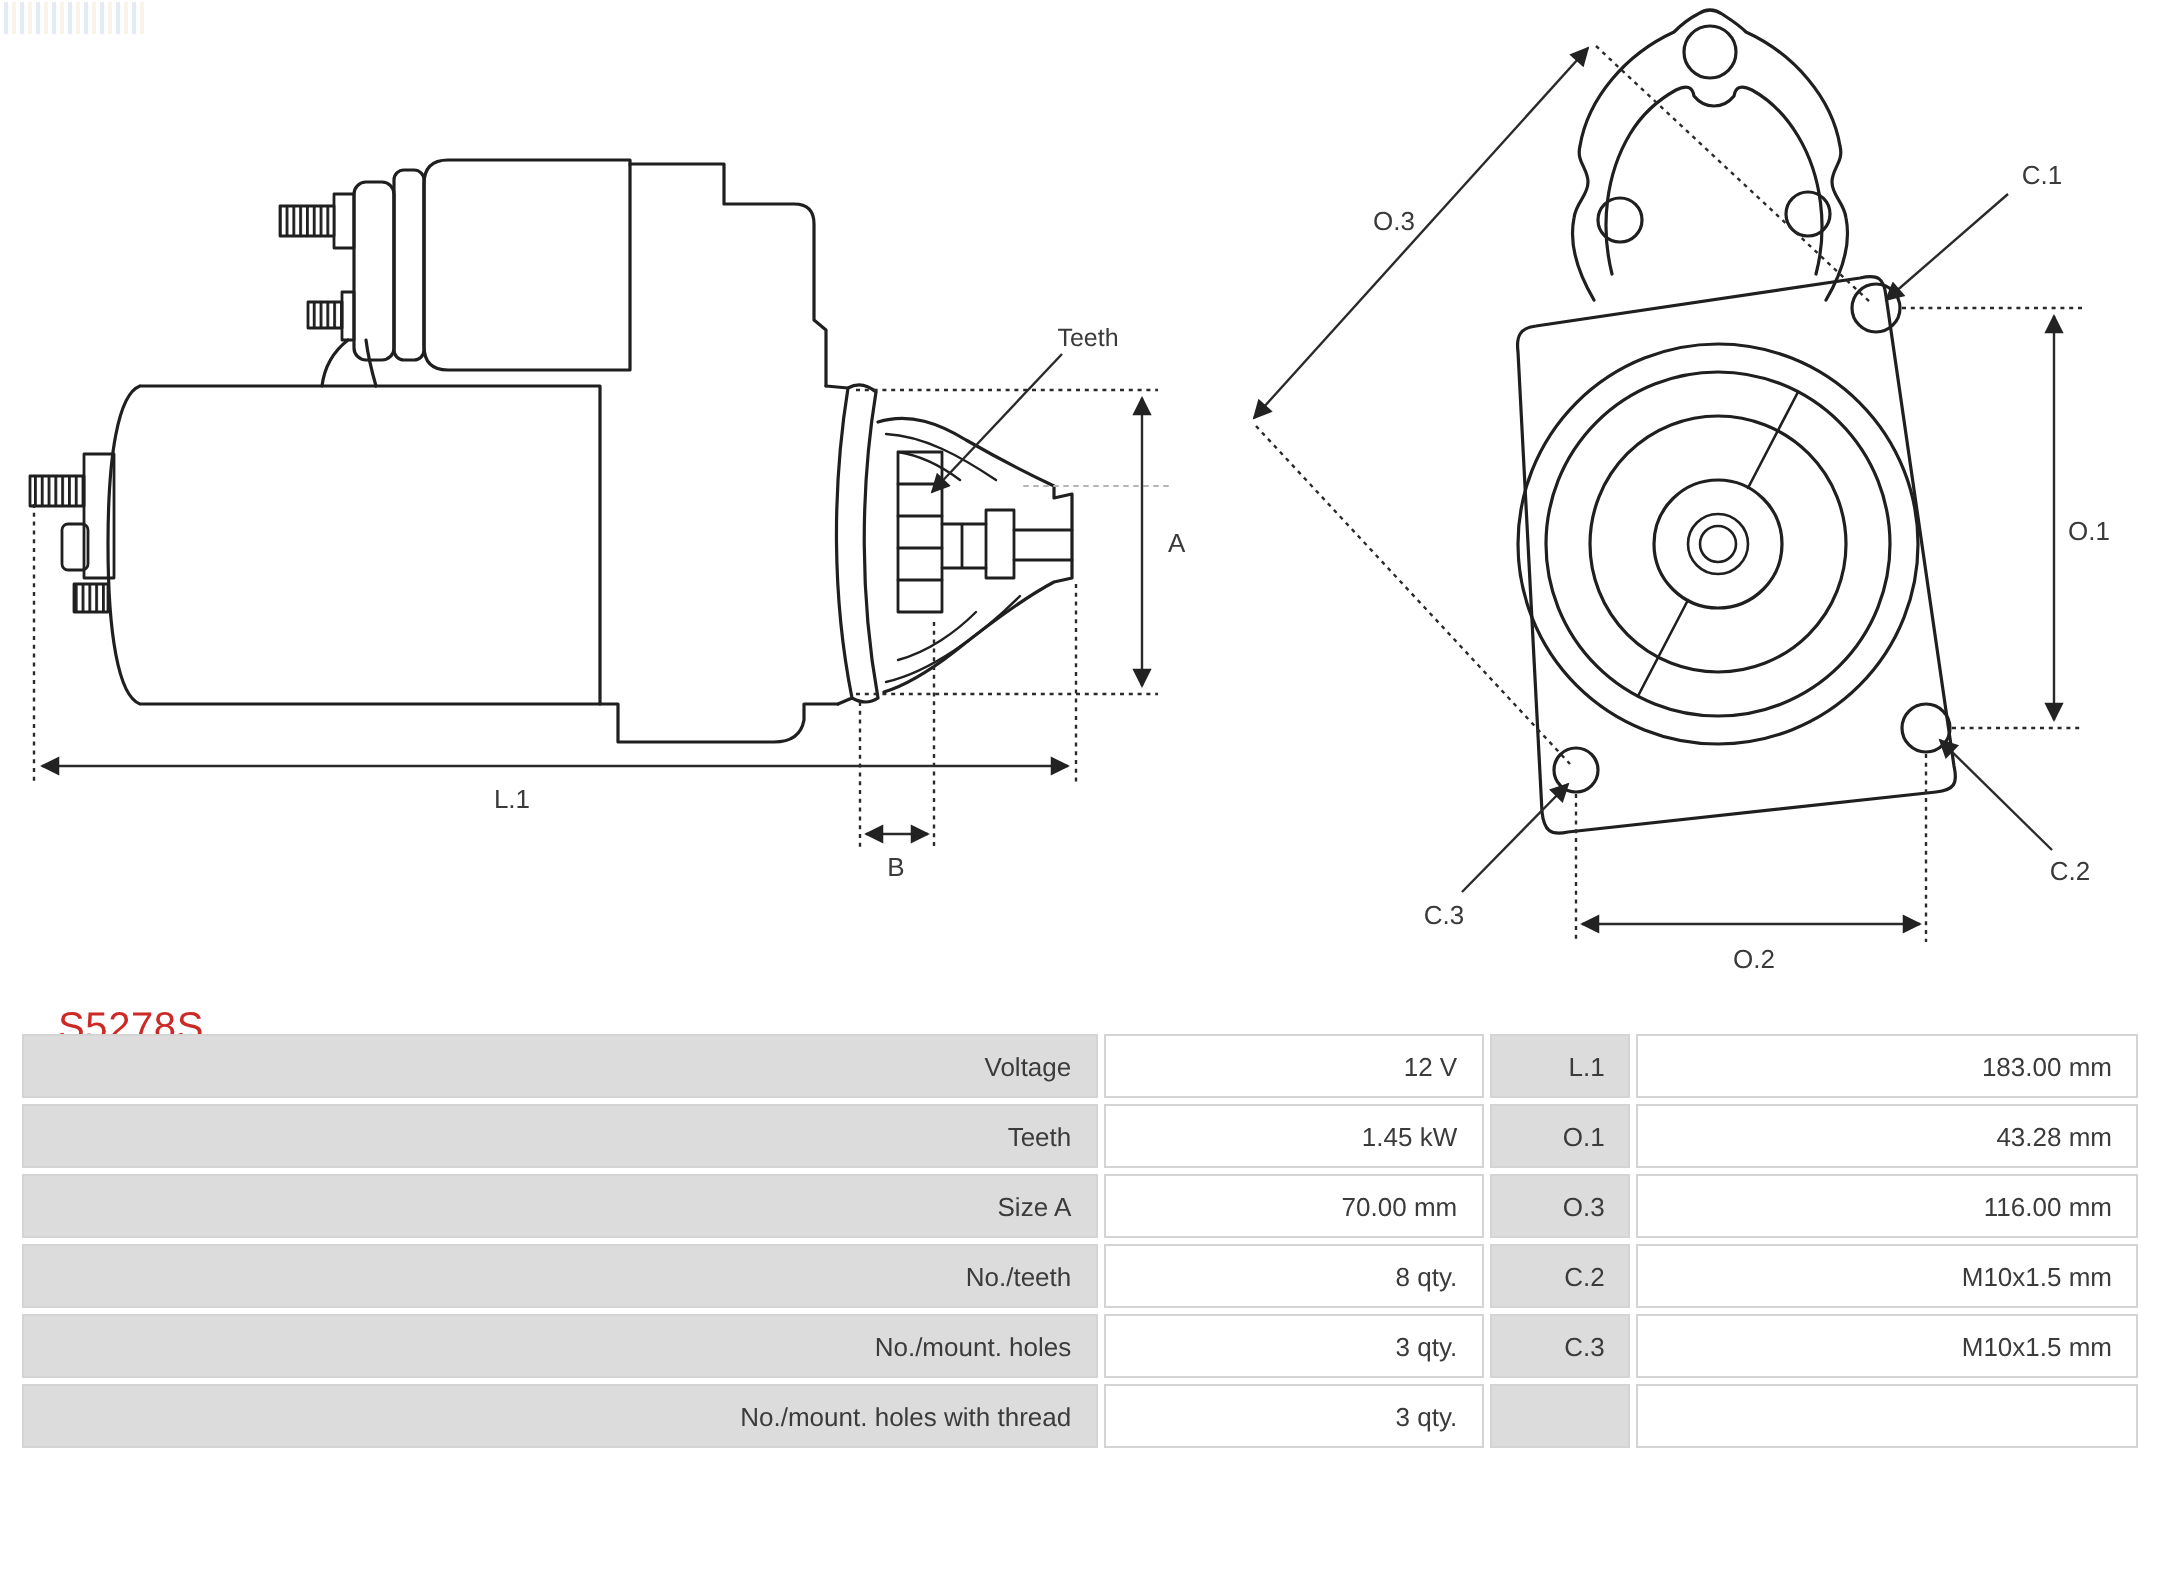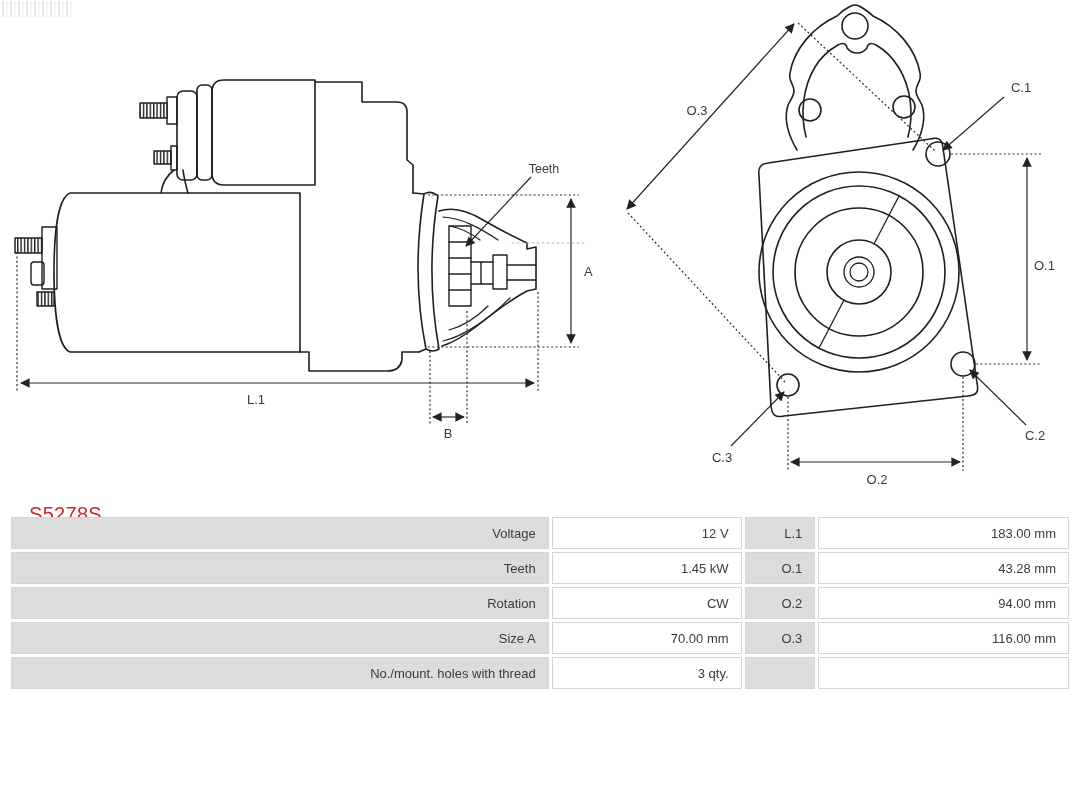--- a/index.html
+++ b/index.html
@@ -179,31 +179,37 @@
       <td class="lab">L.1</td>
       <td class="val">183.00 mm</td>
     </tr>
     <tr>
       <td class="lab">Teeth</td>
       <td class="val">1.45 kW</td>
       <td class="lab">O.1</td>
       <td class="val">43.28 mm</td>
     </tr>
     <tr>
-      <td class="lab">Rotation</td>
-      <td class="val">CW</td>
-      <td class="lab">O.2</td>
-      <td class="val">94.00 mm</td>
-    </tr>
-    <tr>
       <td class="lab">Size A</td>
       <td class="val">70.00 mm</td>
       <td class="lab">O.3</td>
       <td class="val">116.00 mm</td>
     </tr>
     <tr>
+      <td class="lab">No./teeth</td>
+      <td class="val">8 qty.</td>
+      <td class="lab">C.2</td>
+      <td class="val">M10x1.5 mm</td>
+    </tr>
+    <tr>
+      <td class="lab">No./mount. holes</td>
+      <td class="val">3 qty.</td>
+      <td class="lab">C.3</td>
+      <td class="val">M10x1.5 mm</td>
+    </tr>
+    <tr>
       <td class="lab">No./mount. holes with thread</td>
       <td class="val">3 qty.</td>
       <td class="lab"></td>
       <td class="val"></td>
     </tr>
   </tbody>
 </table>
 
 </body></html>

